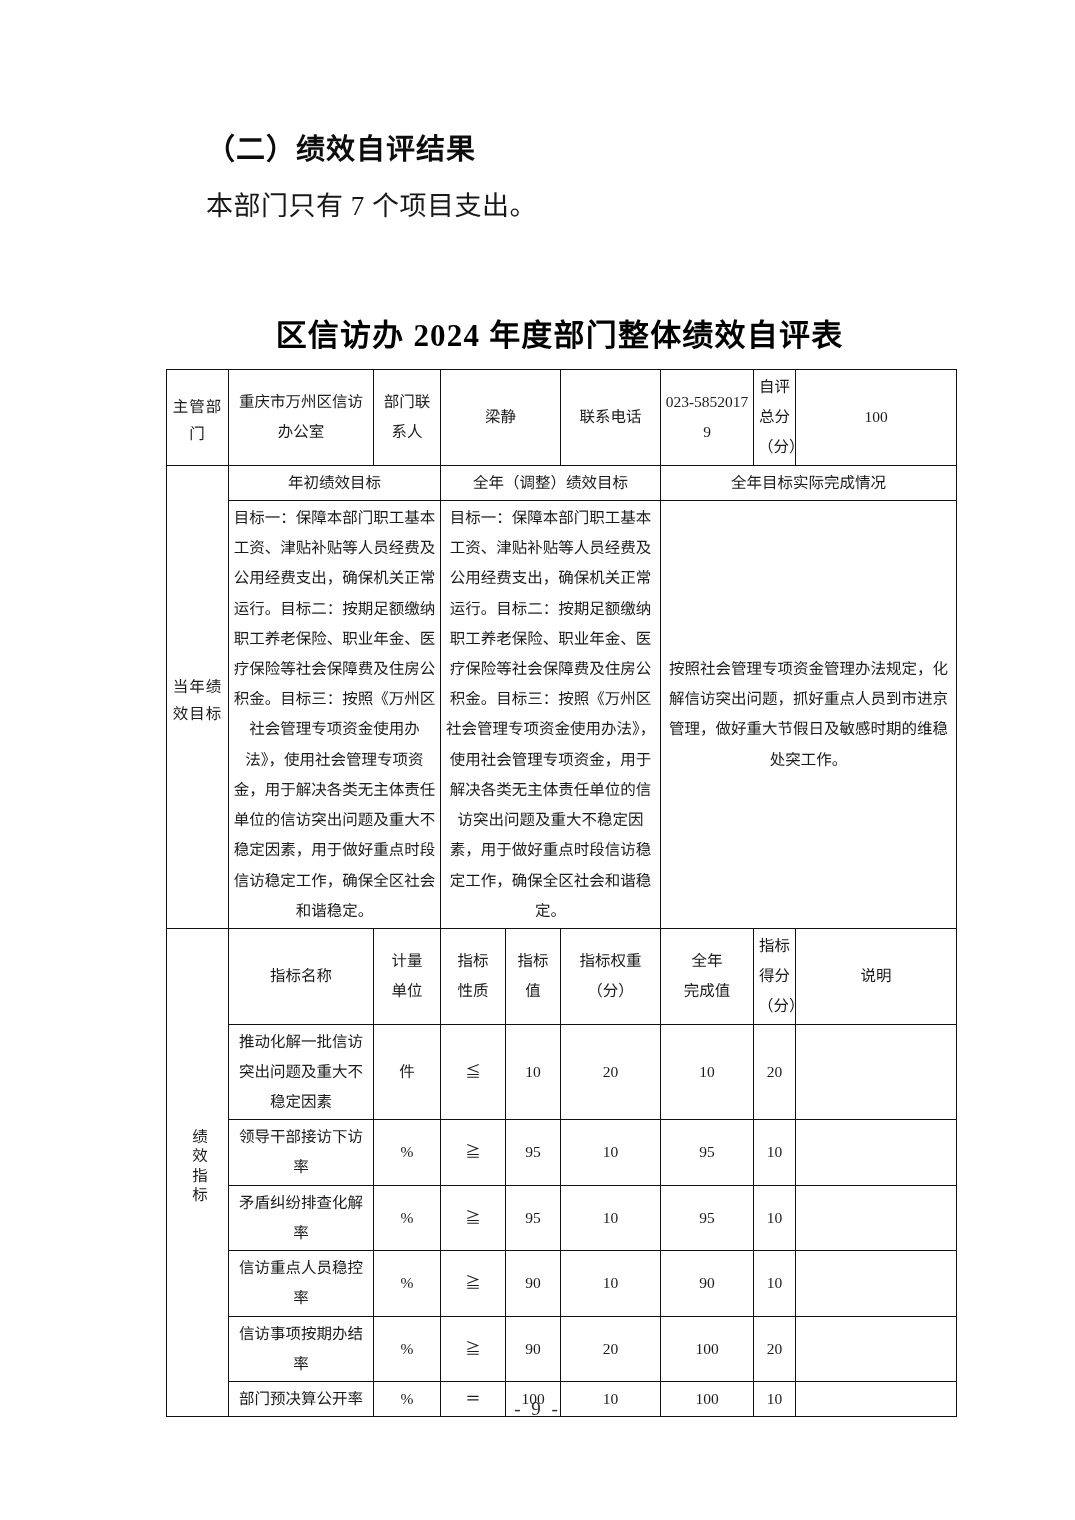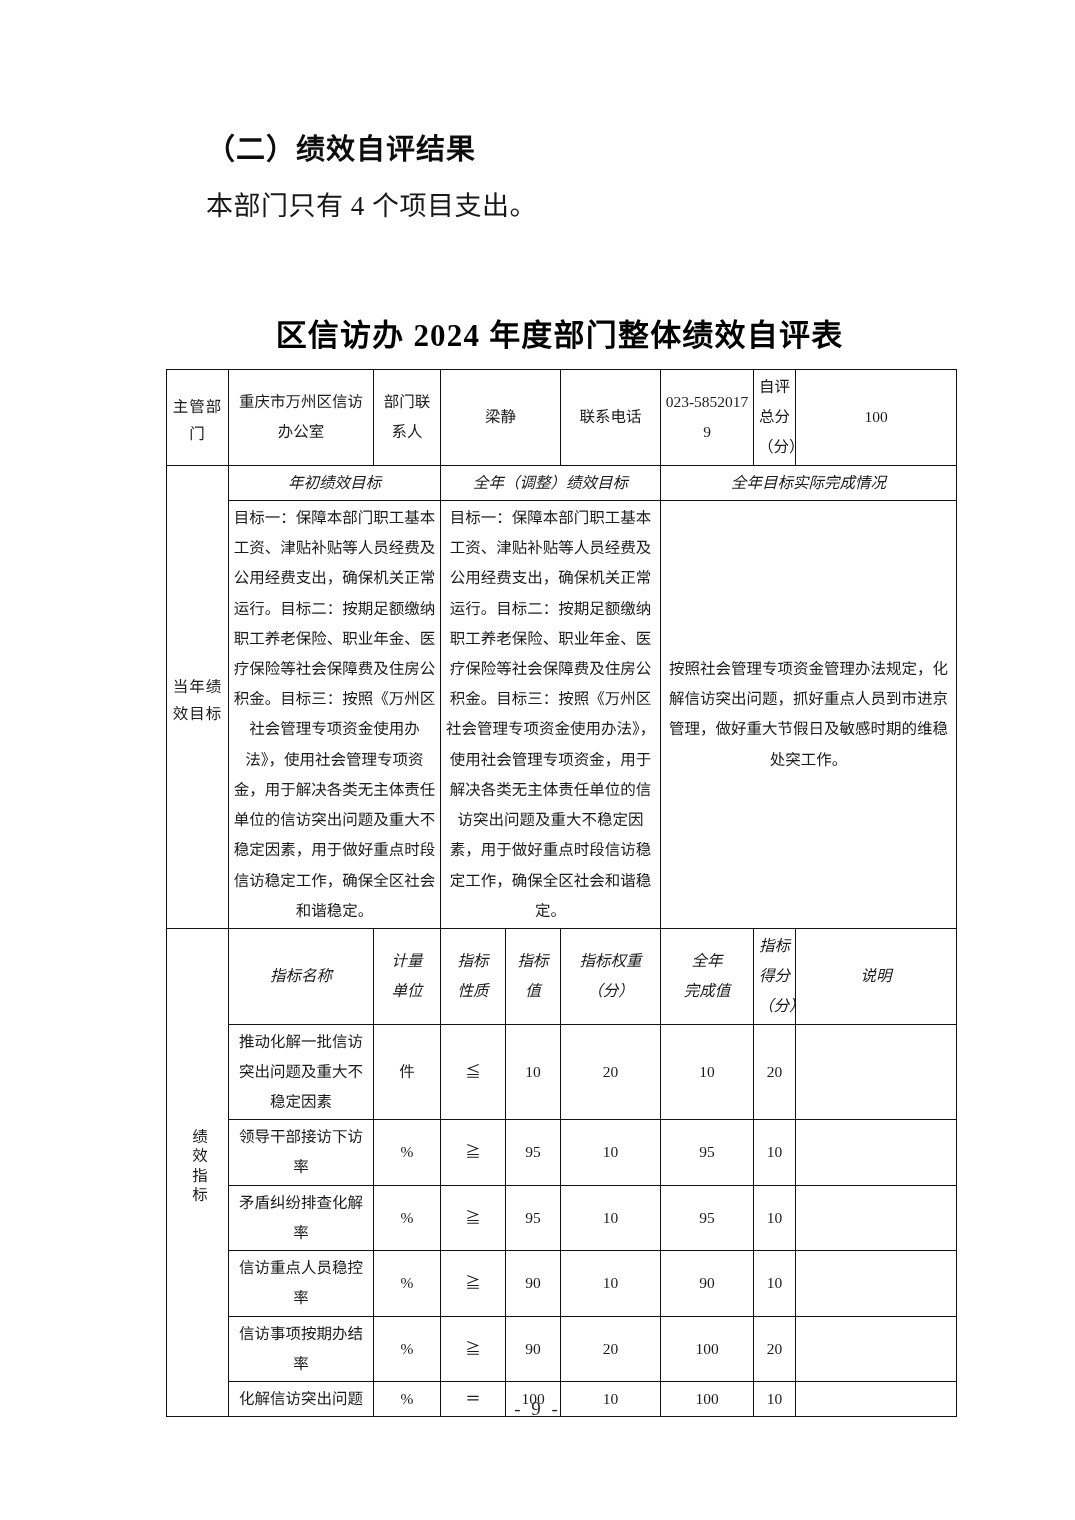--- a/index.html
+++ b/index.html
@@ -106,21 +106,21 @@
     vertical-align: top;
   }
   td.actual-cell {
     text-align: justify;
     text-align-last: center;
     padding: 10px 16px;
     line-height: 2.05;
     vertical-align: middle;
     margin-top: 31px;
   }
-  td.hdr { font-size: 15.5px; font-style: italic; }
+  td.hdr { font-size: 15.5px; }
   td.num { font-family: "Liberation Serif", serif; }
   td.name-cell {
     padding: 7px 10px;
     line-height: 1.95;
   }
   td.empty-cell { }
 
   .sym { font-size: 16px; }
 
   
@@ -135,21 +135,21 @@
     color: #2a2a2a;
   }
 </style>
 </head>
 <body>
 
 <div class="page">
 
   <div class="intro">
     <p class="heading-2">（二）绩效自评结果</p>
-    <p class="body-line">本部门只有 4 个项目支出。</p>
+    <p class="body-line">本部门只有 7 个项目支出。</p>
   </div>
 
   <div class="table-title">区信访办 2024 年度部门整体绩效自评表</div>
 
   <div class="table-wrap">
     <table class="perf">
       <colgroup>
         <col style="width:62px">
         <col style="width:145px">
         <col style="width:67px">
@@ -276,21 +276,21 @@
           <td>%</td>
           <td class="sym">≧</td>
           <td class="num">90</td>
           <td class="num">20</td>
           <td class="num">100</td>
           <td class="num">20</td>
           <td class="empty-cell"></td>
         </tr>
 
         <tr>
-          <td class="name-cell">化解信访突出问题</td>
+          <td class="name-cell">部门预决算公开率</td>
           <td>%</td>
           <td class="sym">＝</td>
           <td class="num">100</td>
           <td class="num">10</td>
           <td class="num">100</td>
           <td class="num">10</td>
           <td class="empty-cell"></td>
         </tr>
 
       </tbody>

